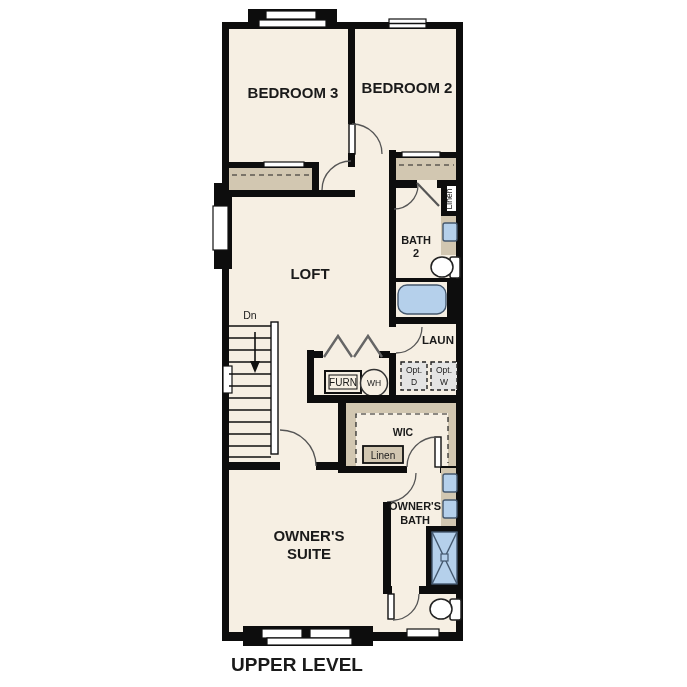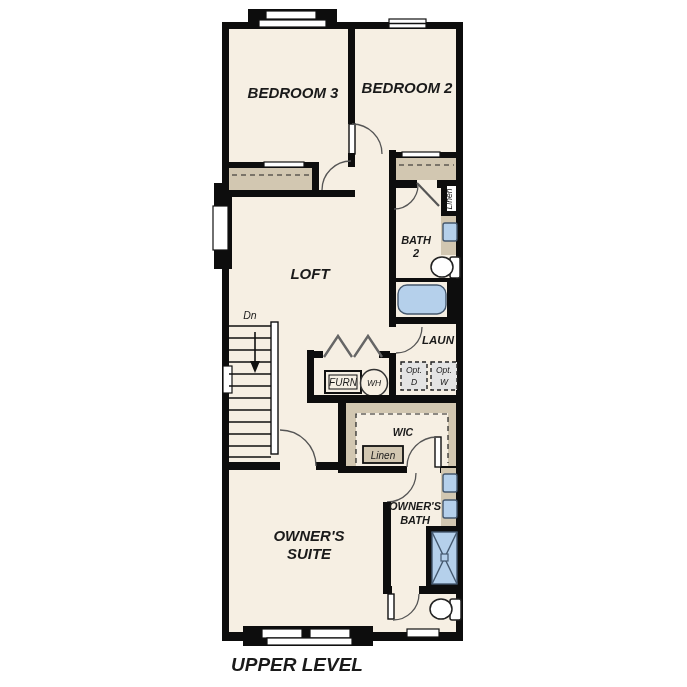--- a/index.html
+++ b/index.html
@@ -1,17 +1,17 @@
 <!DOCTYPE html>
 <html><head>
 <meta charset="utf-8">
 <style>
   html,body{margin:0;padding:0;background:#ffffff;}
   .stage{position:relative;width:687px;height:687px;background:#ffffff;overflow:hidden;
-         font-family:"Liberation Sans",sans-serif;font-style:italic;}
+         font-family:"Liberation Sans",sans-serif;}
   svg{position:absolute;left:0;top:0;}
   .floor{fill:#f6efe3;}
   .wall{fill:#0d0d0d;}
   .tan{fill:#d2c7b1;}
   .white{fill:#ffffff;}
   .win{fill:#ffffff;stroke:#111111;stroke-width:1.2;}
   .blue{fill:#b5d0eb;stroke:#45586e;stroke-width:1.4;}
   .gray{fill:#e4e4e4;stroke:#222222;stroke-width:1.4;stroke-dasharray:4 3;}
   .arc{fill:none;stroke:#555555;stroke-width:1.3;}
   .panel{fill:#ffffff;stroke:#111111;stroke-width:1.4;}

